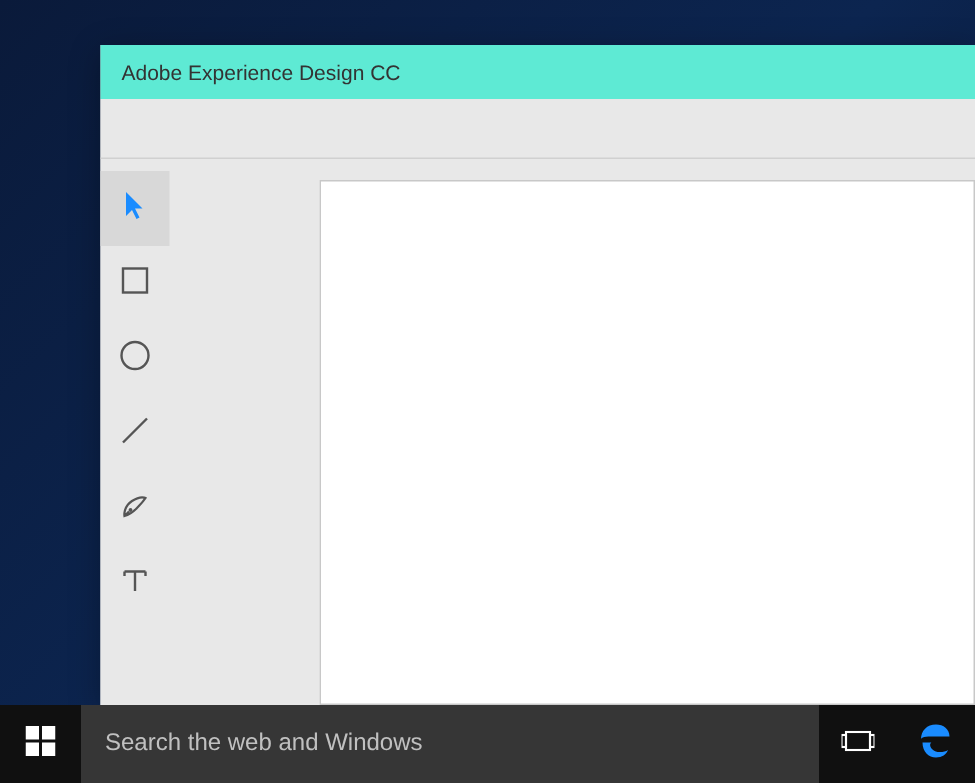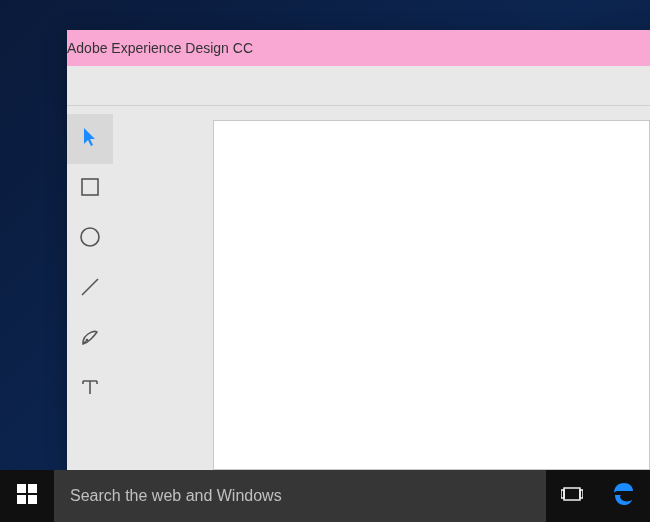--- a/index.html
+++ b/index.html
@@ -17,23 +17,24 @@
       left: 67px;
       top: 30px;
       width: 583px;
       height: 440px;
       background: #e8e8e8;
       box-shadow: 0 4px 20px rgba(0,0,0,0.3);
     }
     
     .titlebar {
       height: 36px;
-      background: #f9a8d4;
-      display: flex;
-      align-items: center;
+      background: #5eead4;
+      display: flex;
+      align-items: center;
+      padding-left: 14px;
       font-size: 14px;
       color: #333;
     }
     
     .toolbar-row {
       height: 40px;
       background: #e8e8e8;
       border-bottom: 1px solid #d0d0d0;
     }
     

